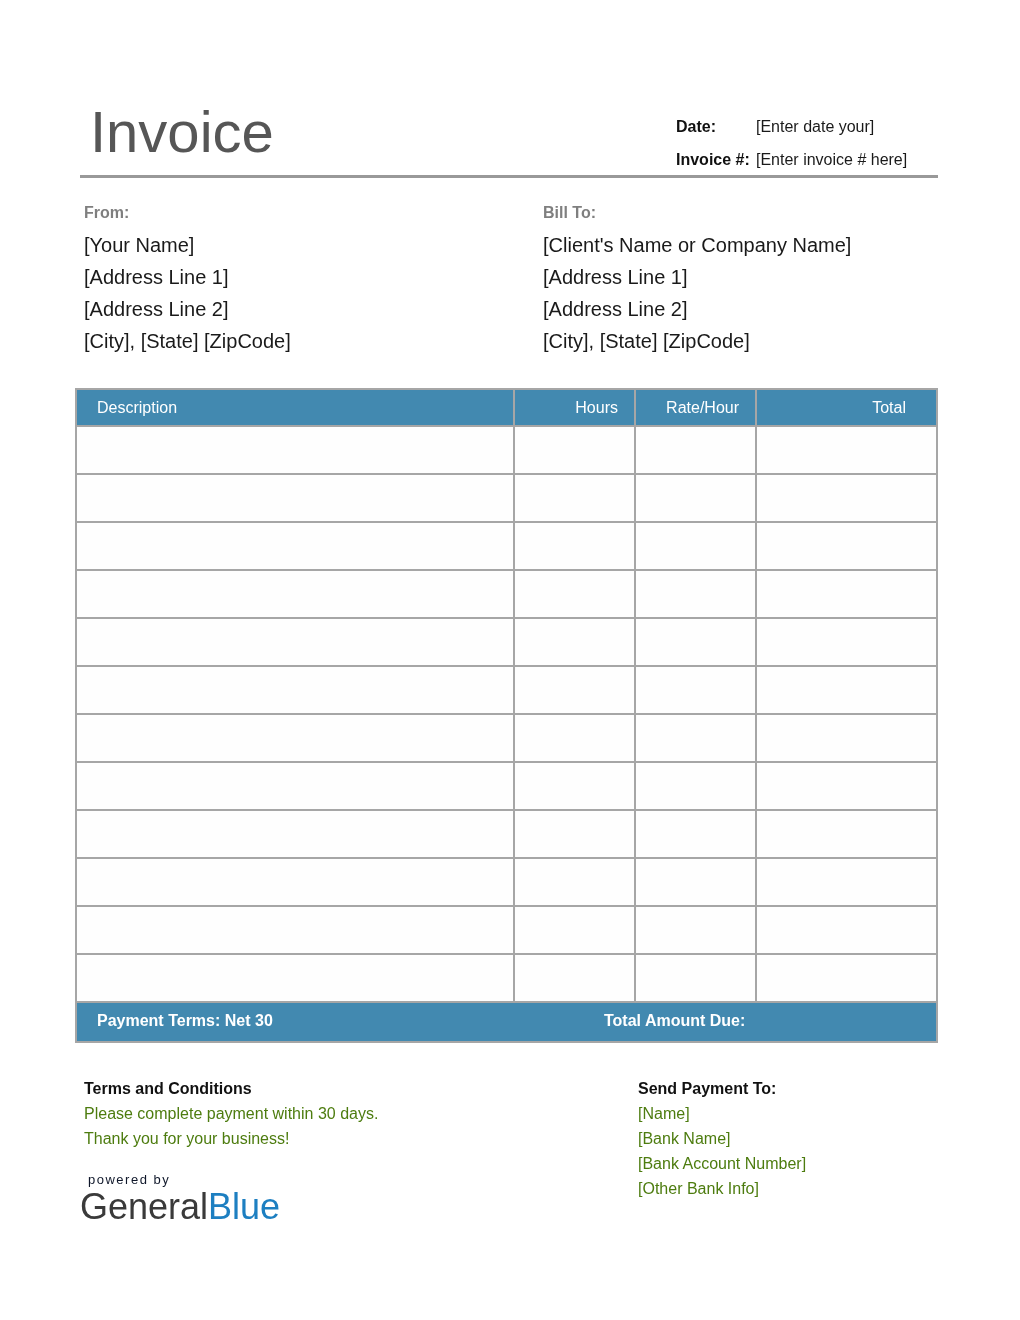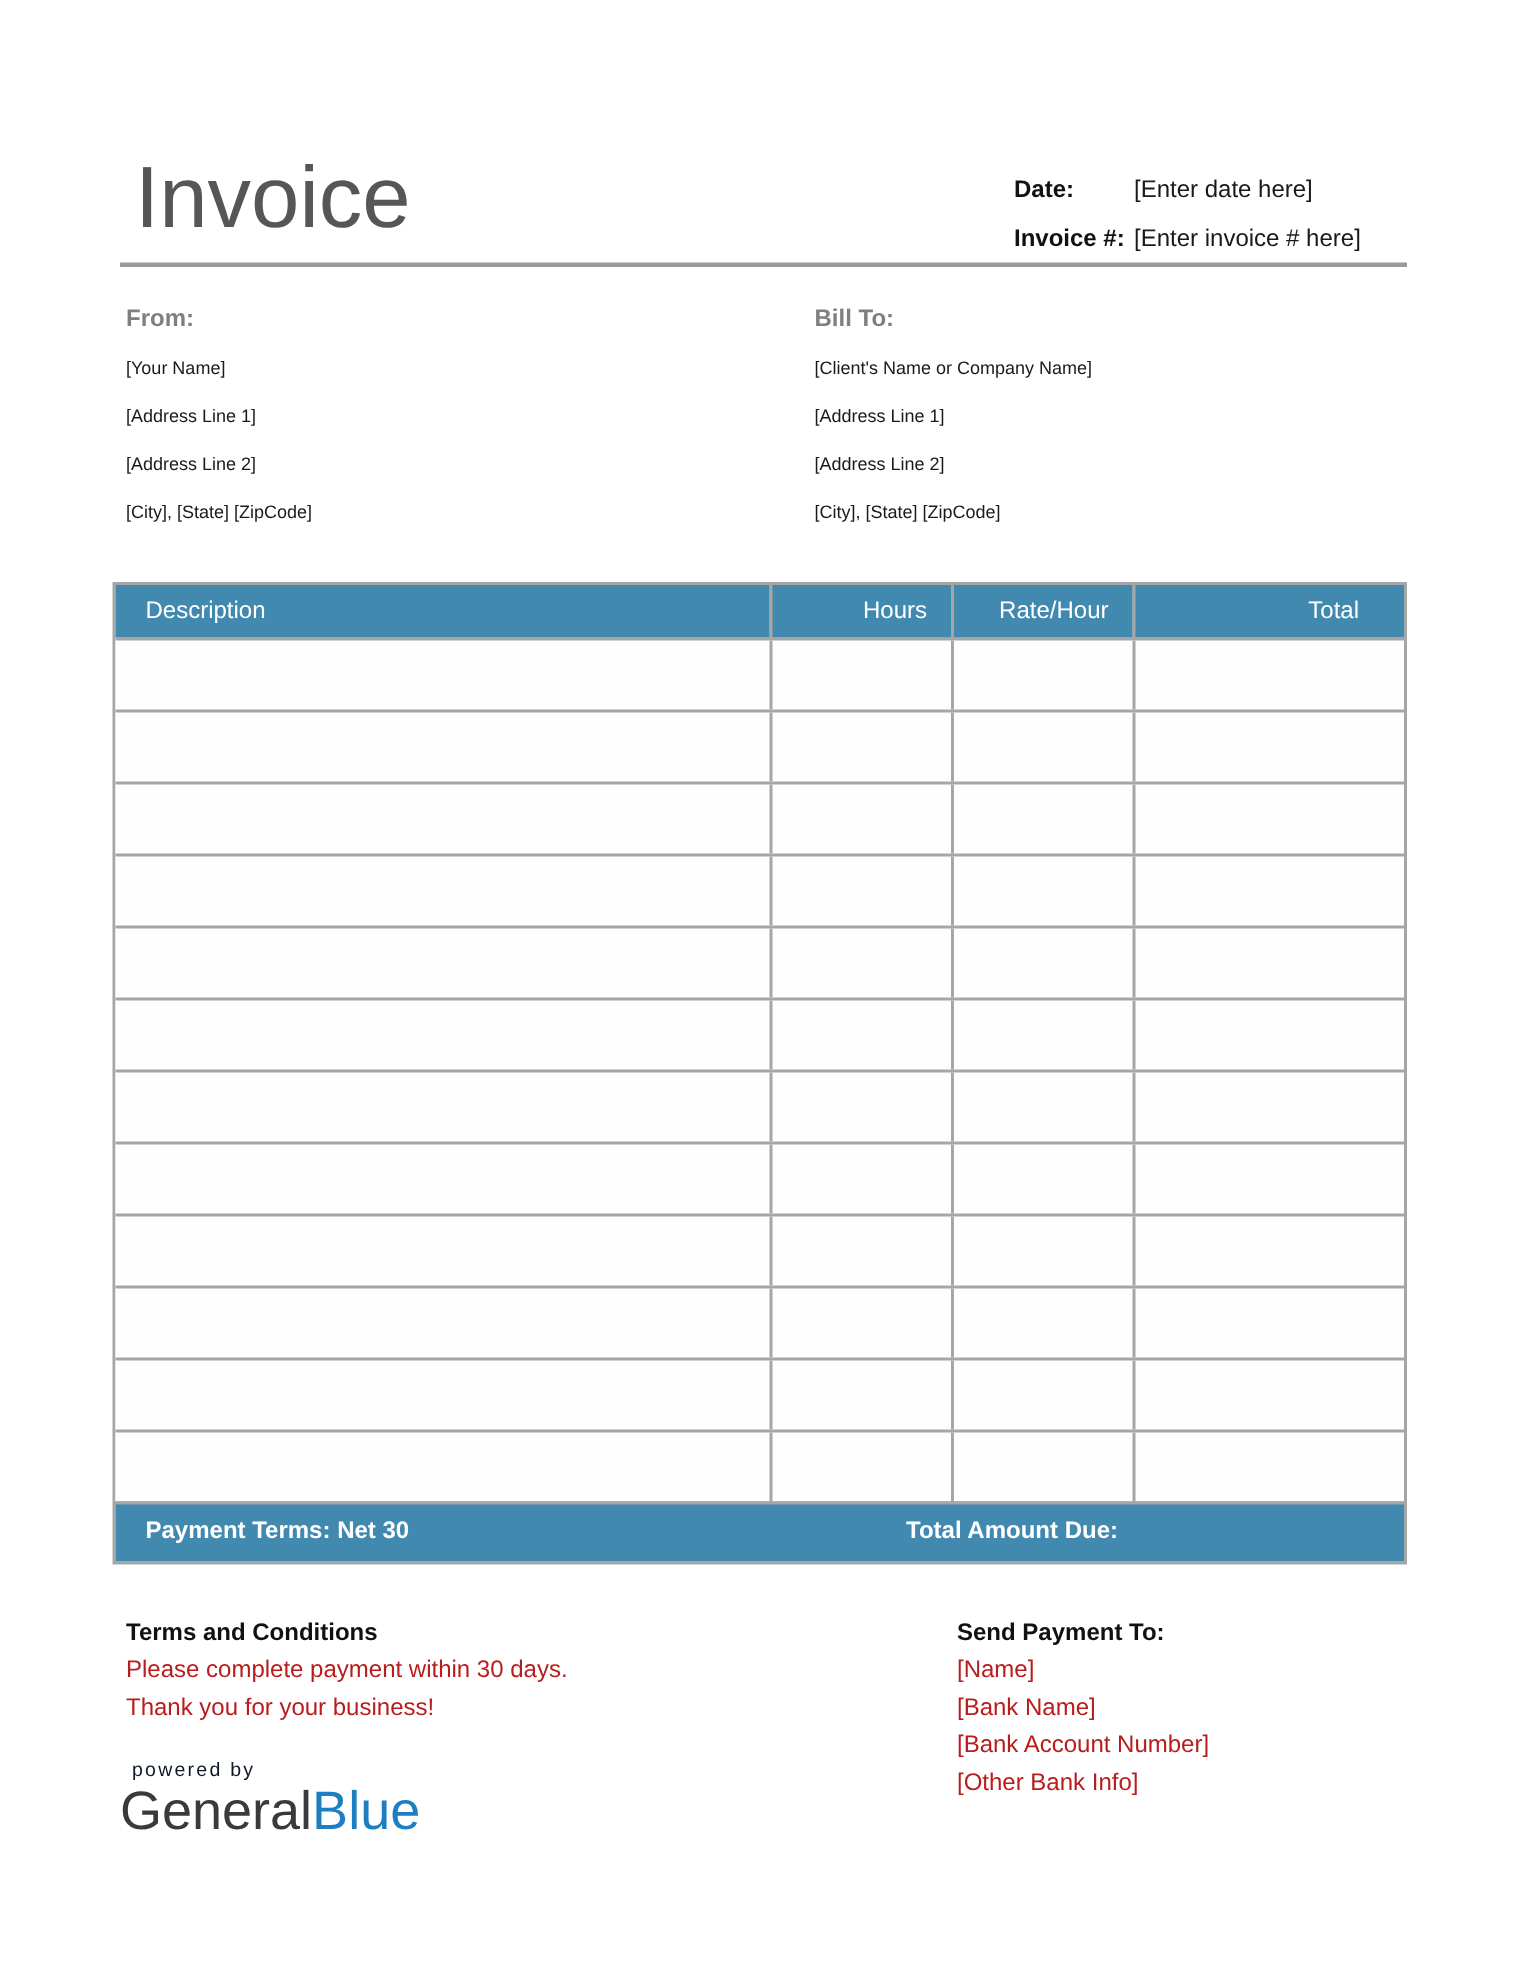--- a/index.html
+++ b/index.html
@@ -30,21 +30,21 @@
   .rule {
     position: absolute; left: 80px; top: 175px;
     width: 858px; height: 3px; background: #999999;
   }
 
   
   .party { position: absolute; top: 197px; }
   .party.from { left: 84px; }
   .party.billto { left: 543px; }
   .party-label { font-weight: bold; font-size: 16px; color: #7f7f7f; height: 32px; line-height: 32px; }
-  .party-line { font-size: 12px; height: 32px; line-height: 32px; color: #1a1a1a; }
+  .party-line { font-size: 20px; height: 32px; line-height: 32px; color: #1a1a1a; }
 
   
   .invoice-table {
     position: absolute; left: 75px; top: 388px;
     width: 863px; box-sizing: border-box;
     border: 2px solid #a6a6a6;
   }
   .trow { display: flex; box-sizing: border-box; }
   .thead { height: 35px; }
   .thead .cell {
@@ -68,21 +68,21 @@
   }
   .tfoot .terms-label { padding-left: 20px; }
   .tfoot .total-label { position: absolute; left: 527px; top: 0; }
   .tfoot .total-value { position: absolute; left: 680px; top: 0; width: 170px; height: 36px; }
 
   
   .notes { position: absolute; top: 1076px; }
   .notes.terms { left: 84px; }
   .notes.payto { left: 638px; }
   .notes-heading { font-weight: bold; font-size: 16px; height: 25px; line-height: 25px; color: #111; }
-  .notes-line { font-size: 16px; height: 25px; line-height: 25px; color: #b91c1c; }
+  .notes-line { font-size: 16px; height: 25px; line-height: 25px; color: #4d7c0f; }
 
   
   .brand { position: absolute; left: 80px; top: 1170px; }
   .powered {
     margin-left: 8px;
     font-size: 13px; letter-spacing: 1.5px; color: #0f172a;
     height: 20px; line-height: 20px;
   }
   .logo { font-size: 36px; line-height: 34px; }
   .logo .dark { color: #3a3a3a; }
@@ -91,21 +91,21 @@
 </head>
 <body>
 
 <div class="page">
 
   <h1 class="title">Invoice</h1>
 
   <div class="meta">
     <div class="meta-row">
       <span class="meta-label">Date:</span>
-      <span class="meta-value">[Enter date here]</span>
+      <span class="meta-value">[Enter date your]</span>
     </div>
     <div class="meta-row">
       <span class="meta-label">Invoice #:</span>
       <span class="meta-value">[Enter invoice # here]</span>
     </div>
   </div>
 
   <div class="rule"></div>
 
   <section class="party from">

